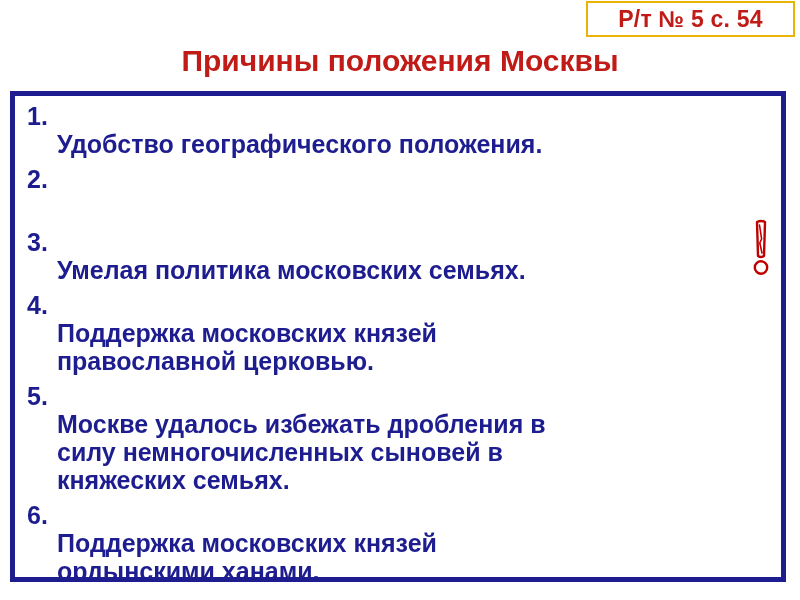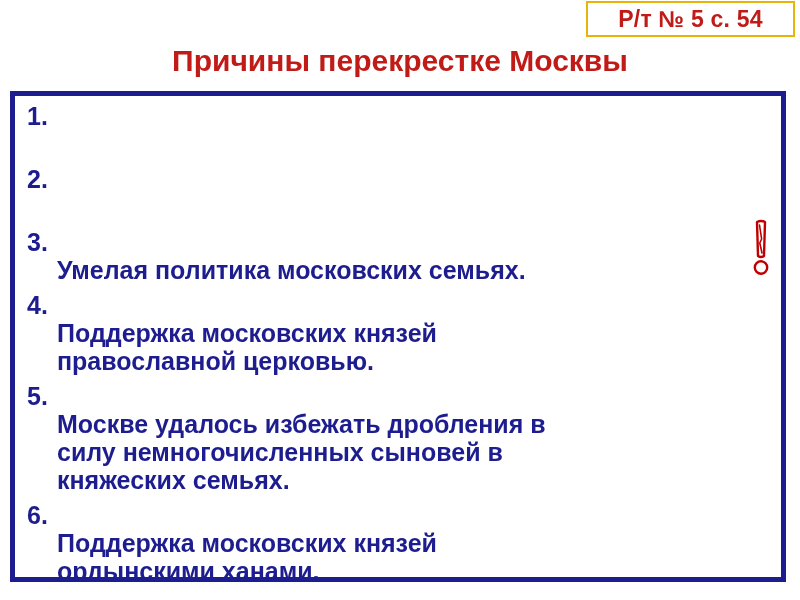--- a/index.html
+++ b/index.html
@@ -96,26 +96,26 @@
     height: 58px;
   }
 </style>
 </head>
 <body>
 
 <div id="ref-badge">
   <span class="ref-text">Р/т № 5 с. 54</span>
 </div>
 
-<div id="slide-title">Причины перекрестке Москвы</div>
+<div id="slide-title">Причины положения Москвы</div>
 
 <div id="content-panel">
   <ul id="reasons-list">
     <li>
-      <span class="num">1.</span>
+      <span class="num">1.</span><span>Удобство географического положения.</span>
     </li>
     <li>
       <span class="num">2.</span>
     </li>
     <li>
       <span class="num">3.</span><span>Умелая политика московских семьях.</span>
     </li>
     <li>
       <span class="num">4.</span><span>Поддержка московских князей
 православной церковью.</span>

